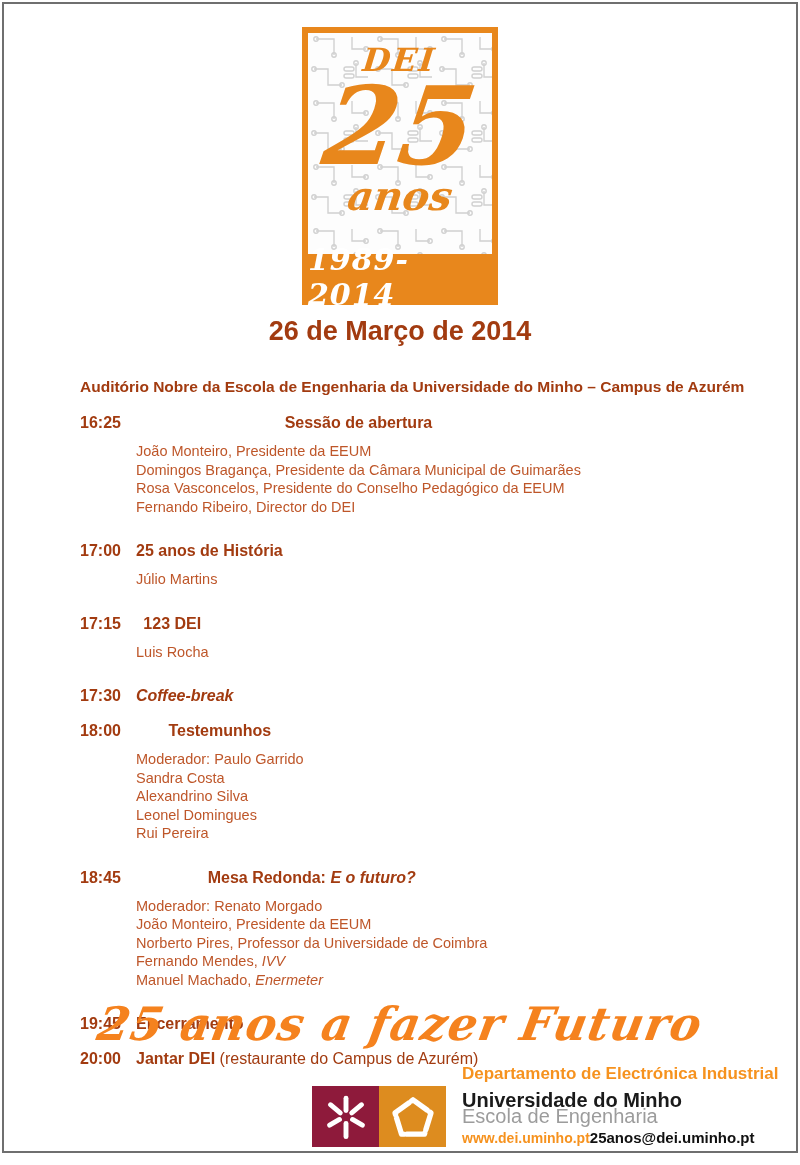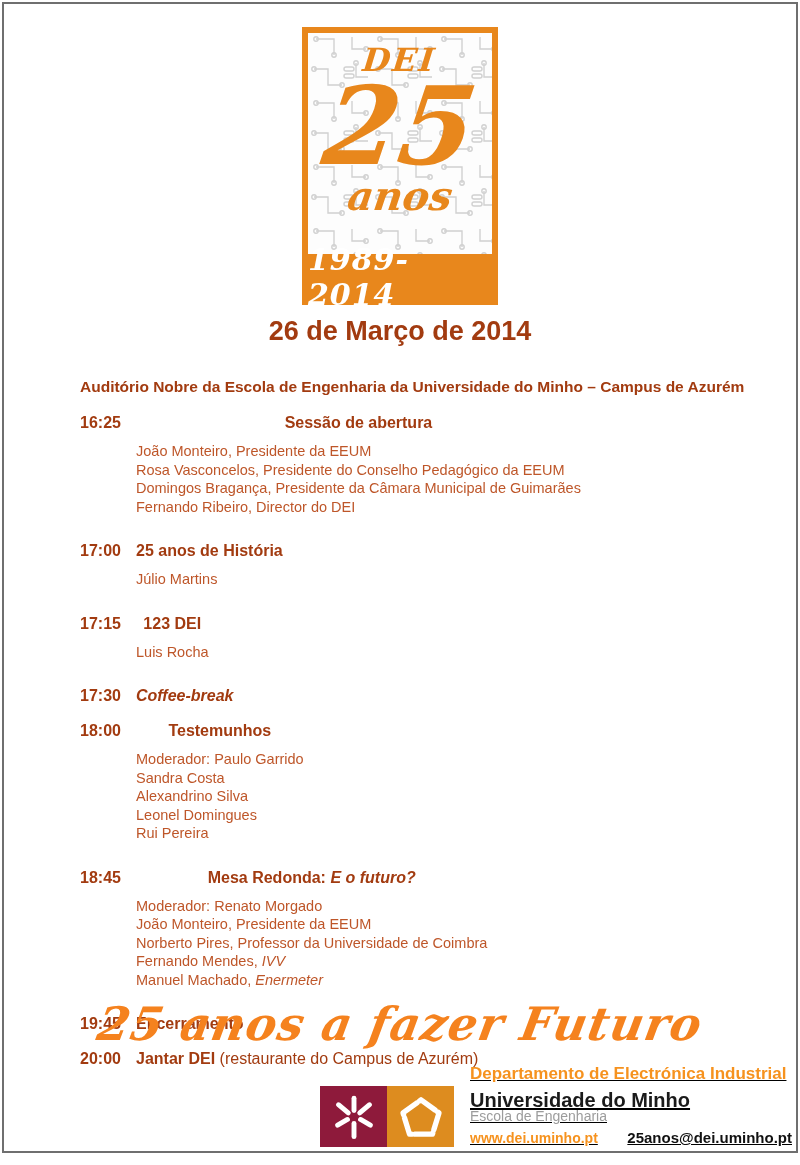--- a/index.html
+++ b/index.html
@@ -43,30 +43,30 @@
   .sch-details{margin-top:10px;}
   .sch-detail{font-size:14.5px;line-height:18.5px;color:var(--bred);}
   .sch-detail .it{font-style:italic;}
 
   
   .tagline{position:absolute;left:0;right:0;bottom:100px;text-align:center;
            font-family:"DejaVu Serif",serif;font-style:italic;font-weight:bold;
            font-size:46px;color:var(--tagline);transform:skewX(-10deg);letter-spacing:1px;}
 
   
-  .footer{position:absolute;right:4px;bottom:4px;display:flex;align-items:flex-end;gap:16px;text-decoration:underline;}
+  .footer{position:absolute;right:12px;bottom:4px;display:flex;align-items:flex-end;gap:16px;}
   .squares{display:flex;}
   .sq{width:67px;height:61px;display:flex;align-items:center;justify-content:center;}
   .sq.maroon{background:var(--maroon);}
   .sq.orange{background:var(--forange);}
   .footer-text{width:322px;padding-bottom:1px;}
   .dept{font-size:17px;font-weight:bold;color:var(--dept);}
   .uni{margin-top:8px;font-size:20px;font-weight:bold;color:#1a1a1a;line-height:16px;}
-  .school{font-size:14px;color:var(--graytxt);line-height:16px;}
-  .links{margin-top:5px;display:flex;justify-content:space-between;align-items:baseline;}
+  .school{font-size:20px;color:var(--graytxt);line-height:16px;}
+  .links{margin-top:5px;display:flex;align-items:baseline;}
   .web{font-size:14px;font-weight:bold;color:var(--dept);}
   .email{font-size:15px;font-weight:bold;color:#111;}
 </style>
 </head>
 <body>
 
 <div class="page">
 
   <div class="logo">
     <svg class="circ" xmlns="http://www.w3.org/2000/svg" width="184" height="266">
@@ -99,22 +99,22 @@
   <div class="date-heading">26 de Março de 2014</div>
   <div class="venue">Auditório Nobre da Escola de Engenharia da Universidade do Minho – Campus de Azurém</div>
 
   <div class="schedule" id="schedule">
       <div class="sch-row">
         <div class="sch-time">16:25</div>
         <div class="sch-body">
           <div class="sch-title"><span>Sessão de abertura</span></div>
           <div class="sch-details">
             <div class="sch-detail"><span>João Monteiro, Presidente da EEUM</span></div>
+            <div class="sch-detail"><span>Domingos Bragança, Presidente da Câmara Municipal de Guimarães</span></div>
             <div class="sch-detail"><span>Rosa Vasconcelos, Presidente do Conselho Pedagógico da EEUM</span></div>
-            <div class="sch-detail"><span>Domingos Bragança, Presidente da Câmara Municipal de Guimarães</span></div>
             <div class="sch-detail"><span>Fernando Ribeiro, Director do DEI</span></div>
           </div>
         </div>
       </div>
       <div class="sch-row">
         <div class="sch-time">17:00</div>
         <div class="sch-body">
           <div class="sch-title"><span>25 anos de História</span></div>
           <div class="sch-details">
             <div class="sch-detail"><span>Júlio Martins</span></div>

